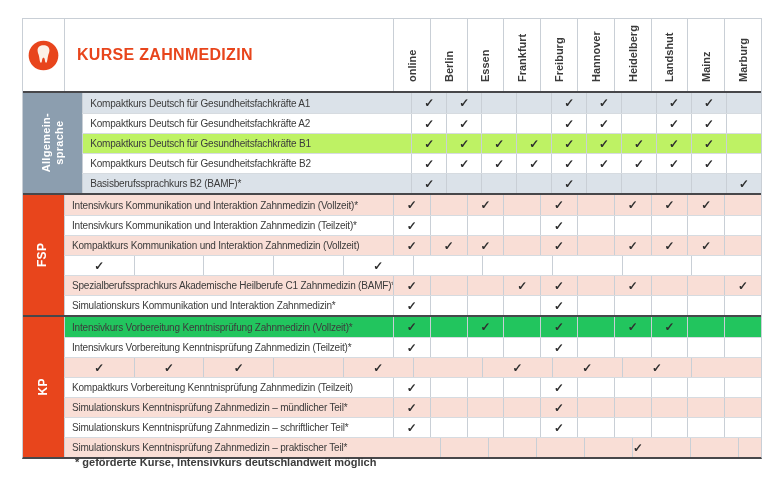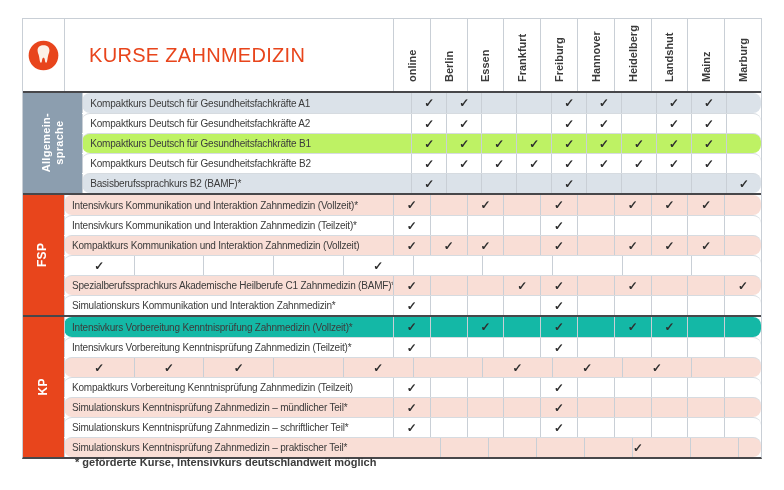--- a/index.html
+++ b/index.html
@@ -22,38 +22,38 @@
     position: absolute; left: 22px; top: 18px; width: 740px;
     border: 1px solid var(--grid);
     border-bottom: 2px solid var(--sep);
     background: #fff;
   }
   
   .header { display: flex; height: 74px; border-bottom: 2px solid var(--sep); background: #fff; }
   .logo-cell { flex: 0 0 41px; position: relative; }
   .logo-cell svg { position: absolute; left: 5px; top: 21px; }
   .title-cell { flex: 0 0 329px; border-left: 1px solid var(--grid); display: flex; align-items: center; padding-left: 12px; }
-  .title { font-size: 20px; font-weight: 400; color: var(--accent); letter-spacing: .3px; margin-left: 12px; }
+  .title { font-size: 16px; font-weight: 700; color: var(--accent); letter-spacing: .3px; }
   .city-cell { flex: 1 1 0; border-left: 1px solid var(--grid); position: relative; }
   .vtext {
     position: absolute; bottom: 9px; left: 50%; margin-left: 6px;
     transform-origin: 0 100%; transform: rotate(-90deg);
     white-space: nowrap; font-size: 11px; font-weight: 700; color: var(--text);
   }
   
   .group { display: flex; }
   .group-sep { border-top: 2px solid var(--sep); }
   .group-label { flex: 0 0 41px; display: flex; align-items: center; justify-content: center; }
   .vlabel {
     transform: rotate(-90deg); white-space: nowrap;
     color: #fff; font-weight: 700; font-size: 12px;
     text-align: center; line-height: 1.15; letter-spacing: .3px;
   }
   .rows { flex: 1 1 0; display: flex; flex-direction: column; min-width: 0; }
-  .row { display: flex; height: 20px; background: #fff; border-radius: 8px; }
+  .row { display: flex; height: 20px; background: #fff; }
   .row + .row { border-top: 1px solid #D6DBE0; }
   .course {
     flex: 0 0 329px; border-left: 1px solid var(--grid);
     padding-left: 7px; display: flex; align-items: center;
     font-size: 10px; letter-spacing: -0.2px; color: var(--text);
     white-space: nowrap; overflow: hidden;
   }
   .check-cell {
     flex: 1 1 0; border-left: 1px solid var(--grid);
     display: flex; align-items: center; justify-content: center;
@@ -372,21 +372,21 @@
             <div class="check-cell"></div>
             <div class="check-cell"></div>
           </div>
         </div>
       </div>
       <div class="group group-sep">
         <div class="group-label" style="background: rgb(232, 69, 28);">
           <div class="vlabel">KP</div>
         </div>
         <div class="rows">
-          <div class="row" style="background: #14b8a6;">
+          <div class="row" style="background: #22c55e;">
             <div class="course">Intensivkurs Vorbereitung Kenntnisprüfung Zahnmedizin (Vollzeit)*</div>
             <div class="check-cell">
               <span class="check">✓</span>
             </div>
             <div class="check-cell"></div>
             <div class="check-cell">
               <span class="check">✓</span>
             </div>
             <div class="check-cell"></div>
             <div class="check-cell">

